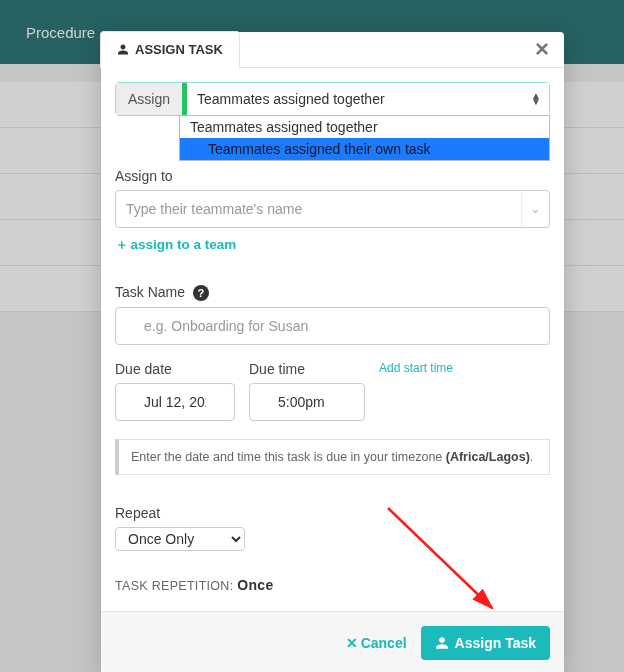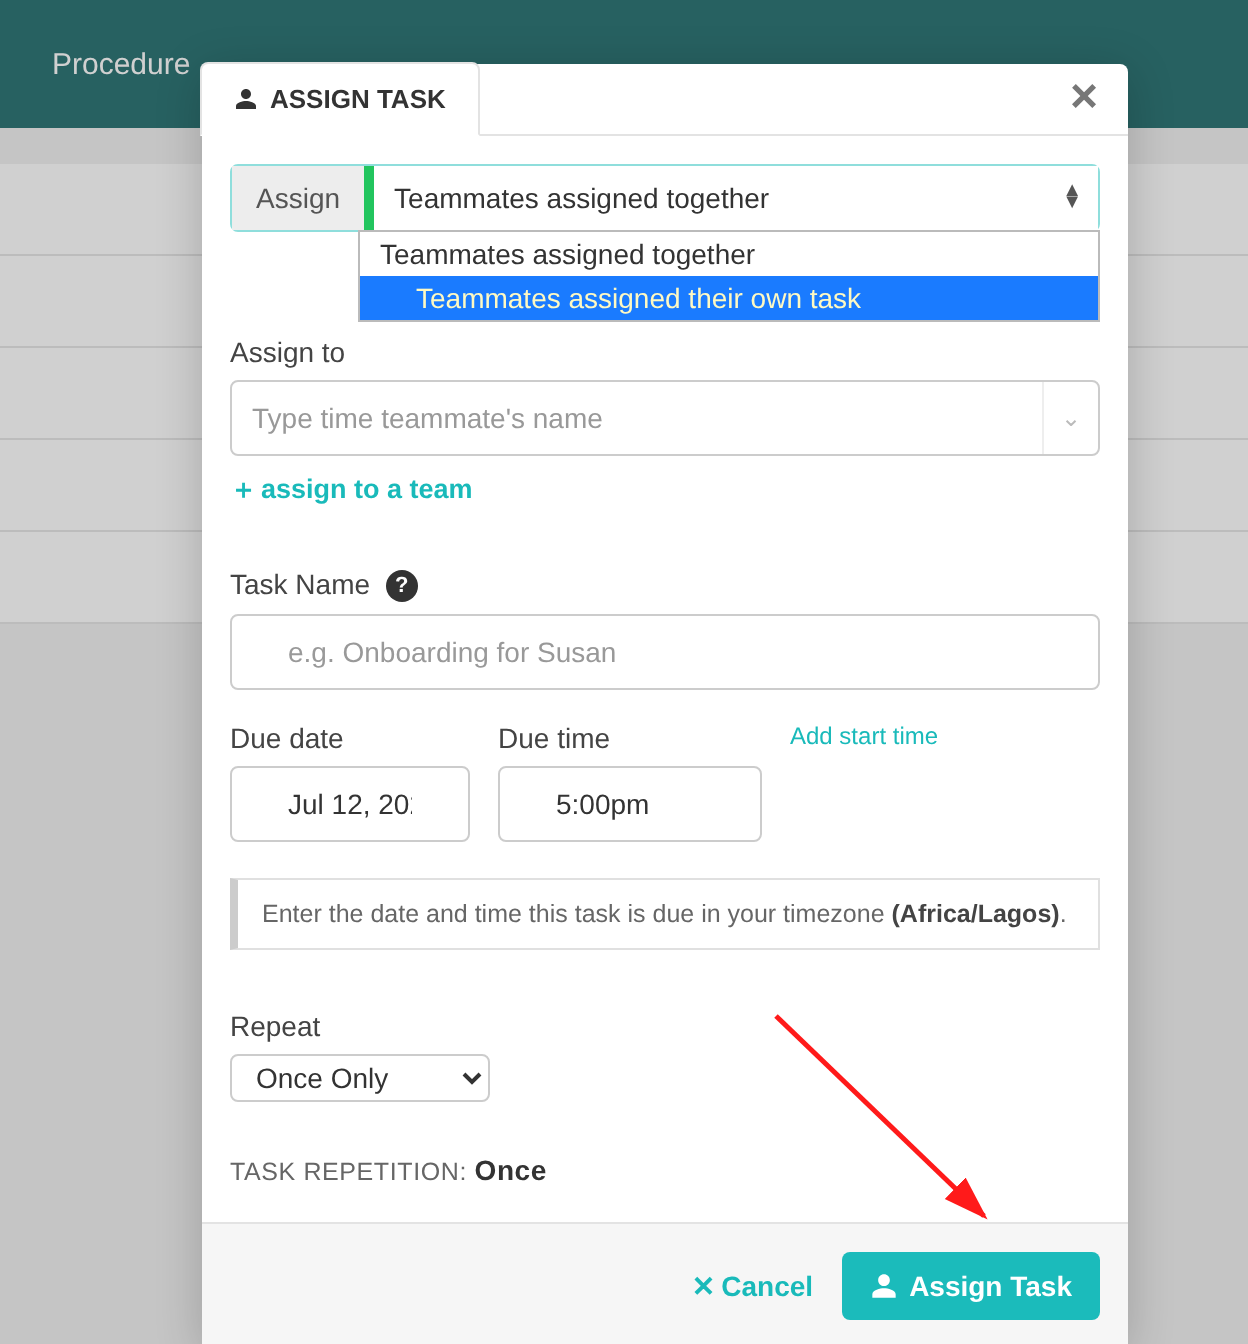--- a/index.html
+++ b/index.html
@@ -113,21 +113,21 @@
     z-index: 5;
   }
   .dropdown-item {
     padding: 3px 10px;
     font-size: 14px;
     color:#333;
     cursor:pointer;
   }
   .dropdown-item.sel {
     background:#1a7bff;
-    color:#fef9c3;
+    color:#0f172a;
     padding-left:28px;
   }
 
   .field-label { font-size:14px; color:#444; margin: 30px 0 6px; }
   .field-label.first { margin-top: 52px; }
 
   .multi-input {
     display:flex;
     border:1px solid #ccc;
     border-radius:4px;
@@ -165,21 +165,21 @@
     padding:0 28px;
     font-size:14px;
     color:#333;
   }
   .text-input::placeholder { color:#999; }
 
   .dt-row { display:flex; gap:14px; align-items:flex-start; margin-top:16px; }
   .dt-col { display:flex; flex-direction:column; }
   .dt-col label { font-size:14px; color:#444; margin-bottom:6px; }
   .dt-col input { width:120px; }
-  .dt-col.time input { width:132px; }
+  .dt-col.time input { width:116px; }
   .add-start { color:#19baba; font-size:12px; margin-bottom:9px; cursor:pointer; }
 
   .tz-note {
     margin-top:18px;
     border:1px solid #e0e0e0;
     border-left:4px solid #ccc;
     padding:10px 12px;
     font-size:12.5px;
     color:#666;
   }
@@ -268,21 +268,21 @@
         <span class="sort-icon">▲<br>▼</span>
       </div>
       <div class="dropdown">
         <div class="dropdown-item">Teammates assigned together</div>
         <div class="dropdown-item sel">Teammates assigned their own task</div>
       </div>
     </div>
 
     <div class="field-label first">Assign to</div>
     <div class="multi-input">
-      <span class="ph">Type time teammate's name</span>
+      <span class="ph">Type their teammate's name</span>
       <span class="chev">⌄</span>
     </div>
 
     <div class="link-row">
       <span class="teal-link"><span class="plus">＋</span><span>assign to a team</span></span>
     </div>
 
     <div class="field-label">
       <span>Task Name</span>
       <span class="qmark">?</span>

